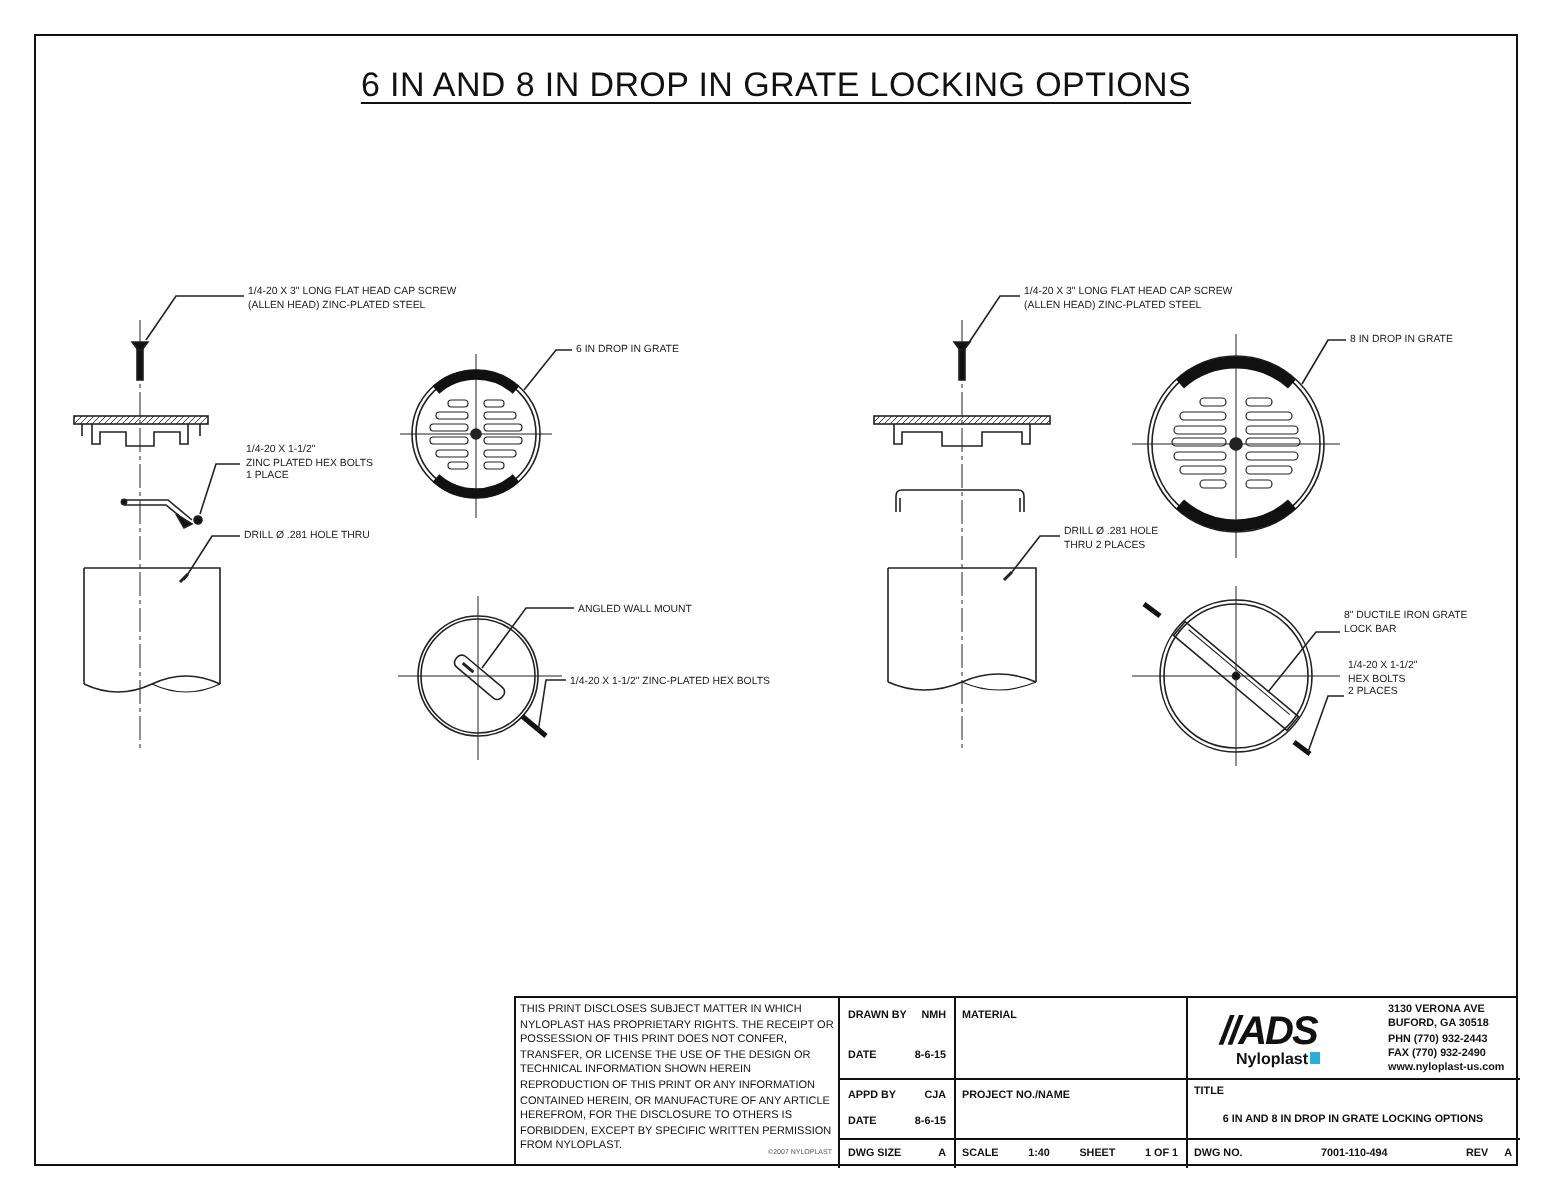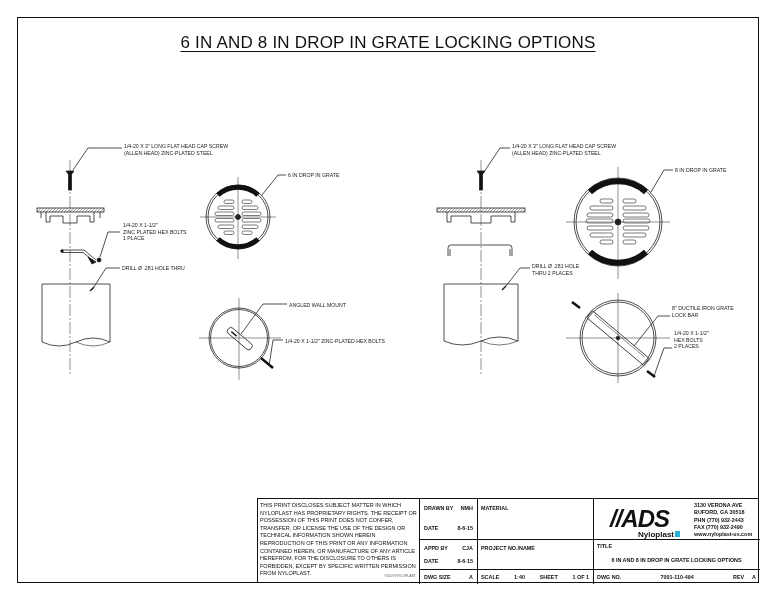--- a/index.html
+++ b/index.html
@@ -12,21 +12,21 @@
   
   .tb { position:absolute; left:257px; top:498px; width:502px; height:85px; border-top:1.5px solid #111; border-left:1px solid #111; box-sizing:border-box; font-size:5.4px; }
   .tb .cell { position:absolute; box-sizing:border-box; }
   .disc { left:0; top:0; width:162px; height:85px; border-right:1px solid #111; padding:3px 2px; line-height:7.6px; font-size:5.5px; }
   .disc .copy { position:absolute; right:3px; bottom:3px; font-size:3.5px; color:#555; }
   .lbl { font-weight:bold; }
   .row { position:absolute; display:flex; justify-content:space-between; align-items:center; padding:0 4px; box-sizing:border-box; }
   .hl { position:absolute; height:0; border-top:1px solid #111; }
   .vl { position:absolute; width:0; border-left:1px solid #111; }
   .logo { position:absolute; left:352px; top:6px; width:70px; height:32px; }
-  .ads { font-size:24px; font-weight:bold; font-style:italic; letter-spacing:-1px; }
+  .ads { font-size:20px; font-weight:bold; font-style:italic; letter-spacing:-1px; }
   .addr { position:absolute; left:436px; top:3px; font-size:5.4px; line-height:7.3px; font-weight:bold; }
 </style>
 </head>
 <body>
 
 <div class="sheet"></div>
 <div class="title"><span>6 IN AND 8 IN DROP IN GRATE LOCKING OPTIONS</span></div>
 
 <svg class="drawing" width="776" height="600" stroke="#222" fill="none" stroke-width="0.8">
   <defs>
@@ -225,21 +225,21 @@
     </div>
   <div class="row lbl" style="left:219px;top:71px;width:116px;height:14px;gap:6px;">
     <span>SCALE</span>
     <span>1:40</span>
     <span>SHEET</span>
     <span>1 OF 1</span>
   </div>
 
   <div class="logo">
     <div class="ads">//ADS</div>
-    <div style="font-size:8px;font-weight:bold;margin-top:-3px;margin-left:8px;text-align:right;">
+    <div style="font-size:8px;font-weight:bold;margin-top:-3px;margin-left:8px;">
       <span>Nyloplast</span><span style="display:inline-block;width:5px;height:6px;background:#27b0d8;margin-left:1px;"></span>
     </div>
   </div>
   <div class="addr">
     <div>3130 VERONA AVE</div>
     <div>BUFORD, GA 30518</div>
     <div>PHN (770) 932-2443</div>
     <div>FAX (770) 932-2490</div>
     <div>www.nyloplast-us.com</div>
   </div>

